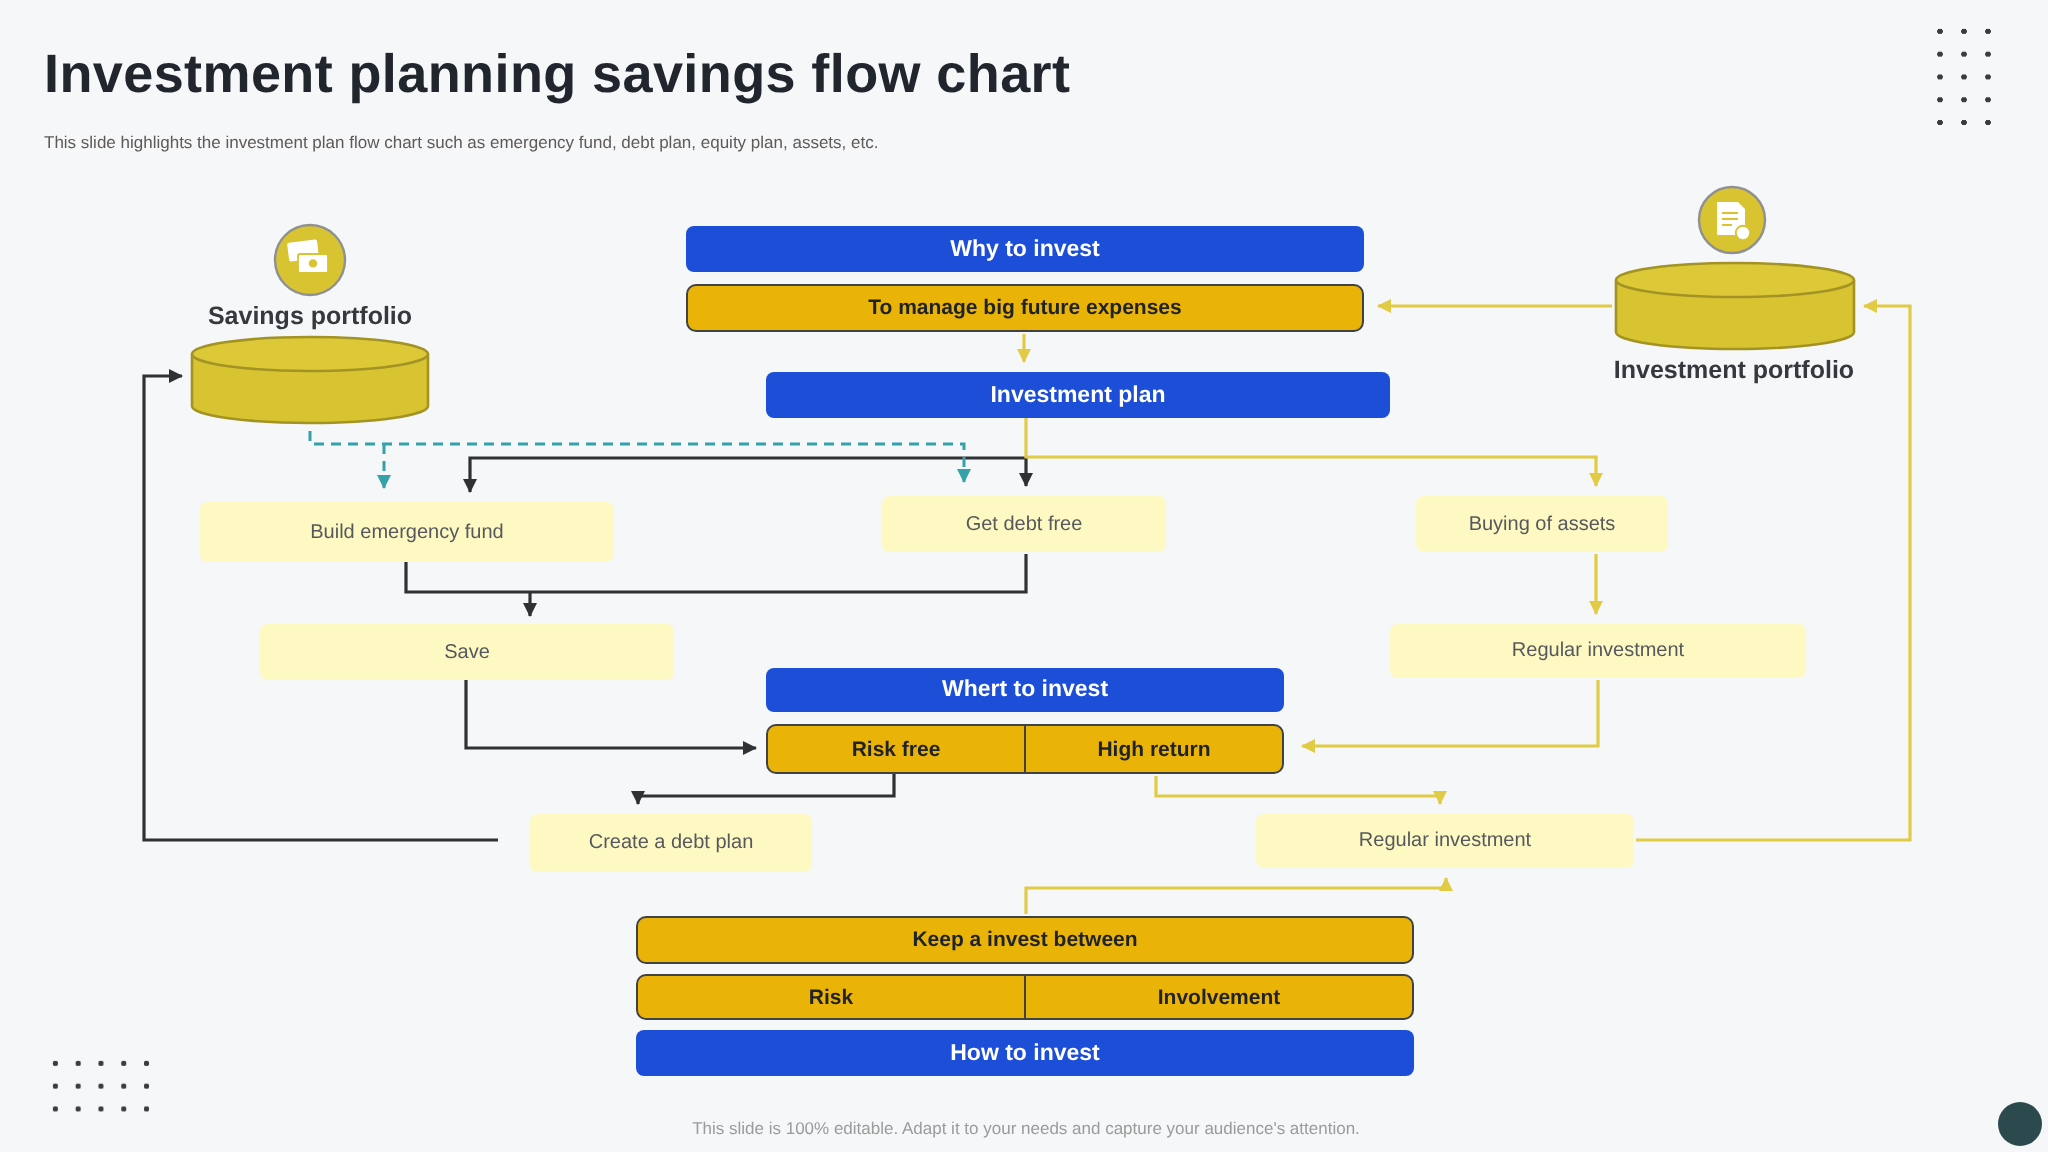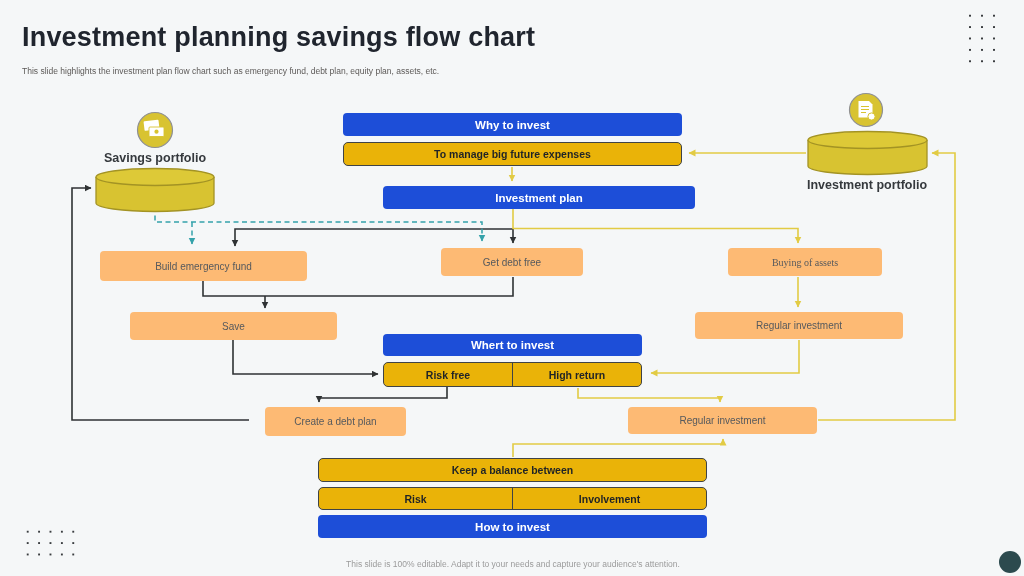--- a/index.html
+++ b/index.html
@@ -19,21 +19,21 @@
     background:#1d4ed8;color:#ffffff;border-radius:4px;
     display:flex;align-items:center;justify-content:center;
     font-weight:bold;font-size:11.5px;
   }
   .white-box{
     background:#eab308;border:1.2px solid #3f4346;border-radius:5px;
     display:flex;align-items:center;justify-content:center;
     font-weight:bold;font-size:10.5px;color:#1f2327;
   }
   .gray-box{
-    background:#fdba74;border-radius:4px;
+    background:#fef9c3;border-radius:4px;
     display:flex;align-items:center;justify-content:center;
     font-size:10px;color:#55595d;
   }
   .split{padding:0;justify-content:center;}
   .split .cell{
     flex:1;height:100%;display:flex;align-items:center;justify-content:center;
   }
   .split .cell + .cell{border-left:1.2px solid #3f4346;}
 
   .pf-label{font-weight:bold;font-size:12.5px;color:#35393d;text-align:center;}
@@ -132,30 +132,30 @@
   <div class="abs teal-box" style="left:383px;top:334px;width:259px;height:22px;">Whert to invest</div>
   <div class="abs teal-box" style="left:318px;top:515px;width:389px;height:23px;">How to invest</div>
 
   <div class="abs white-box" style="left:343px;top:142px;width:339px;height:24px;">To manage big future expenses</div>
 
   <div class="abs white-box split" style="left:383px;top:362px;width:259px;height:25px;">
     <div class="cell">Risk free</div>
     <div class="cell">High return</div>
   </div>
 
-  <div class="abs white-box" style="left:318px;top:458px;width:389px;height:24px;">Keep a balance between</div>
+  <div class="abs white-box" style="left:318px;top:458px;width:389px;height:24px;">Keep a invest between</div>
 
   <div class="abs white-box split" style="left:318px;top:487px;width:389px;height:23px;">
     <div class="cell">Risk</div>
     <div class="cell">Involvement</div>
   </div>
 
   <div class="abs gray-box" style="left:100px;top:251px;width:207px;height:30px;">Build emergency fund</div>
   <div class="abs gray-box" style="left:441px;top:248px;width:142px;height:28px;">Get debt free</div>
-  <div class="abs gray-box" style="left:728px;top:248px;width:154px;height:28px;font-family:Liberation Serif, serif;">Buying of assets</div>
+  <div class="abs gray-box" style="left:708px;top:248px;width:126px;height:28px;">Buying of assets</div>
   <div class="abs gray-box" style="left:695px;top:312px;width:208px;height:27px;">Regular investment</div>
   <div class="abs gray-box" style="left:130px;top:312px;width:207px;height:28px;">Save</div>
   <div class="abs gray-box" style="left:265px;top:407px;width:141px;height:29px;">Create a debt plan</div>
   <div class="abs gray-box" style="left:628px;top:407px;width:189px;height:27px;">Regular investment</div>
 
   <div class="abs footer">This slide is 100% editable. Adapt it to your needs and capture your audience's attention.</div>
 
 </div>
 
 </body></html>

